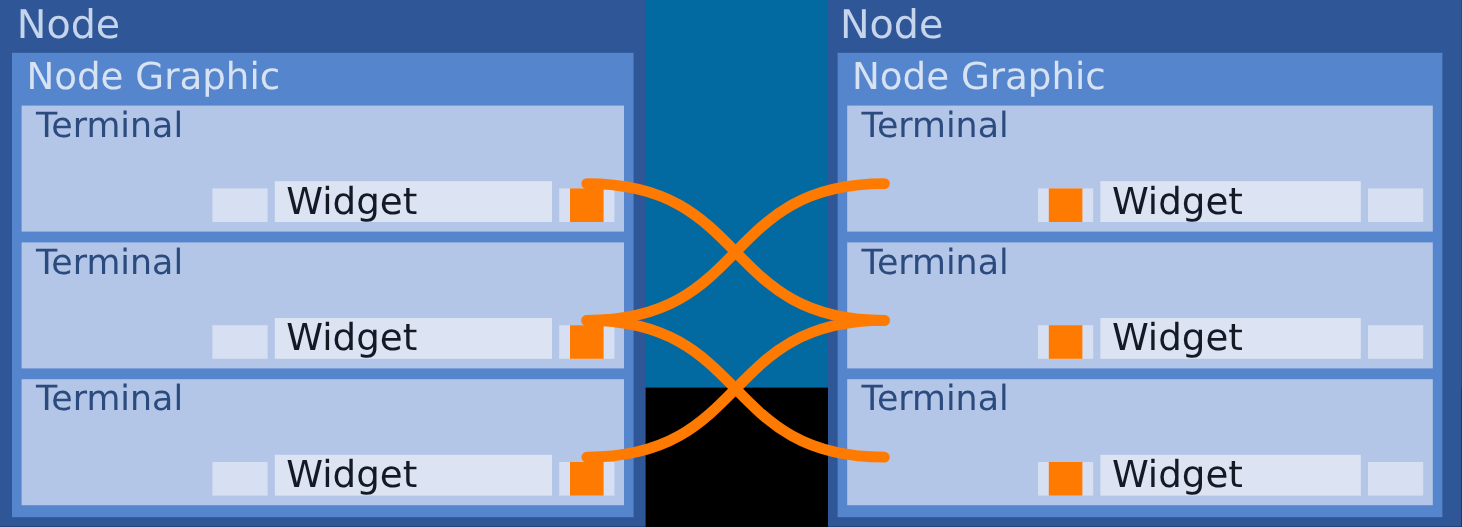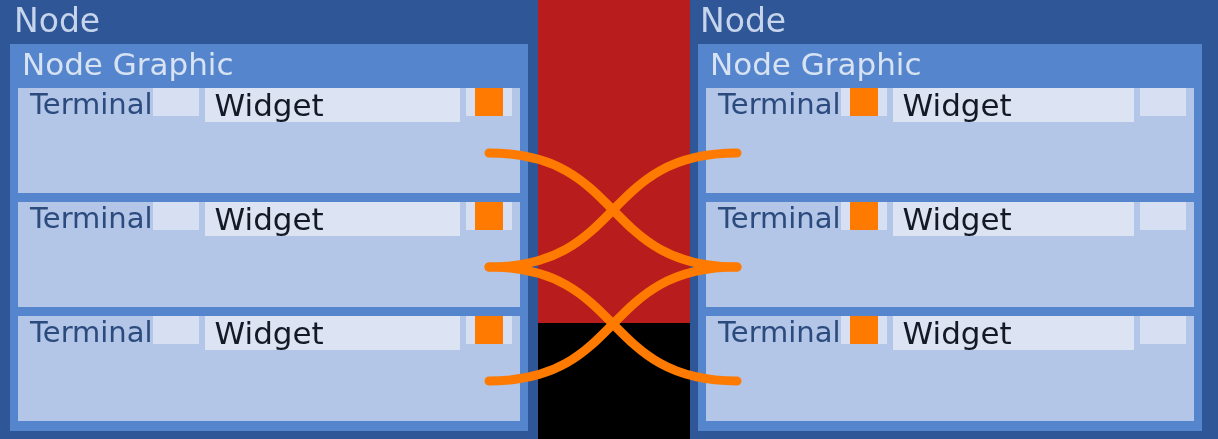--- a/index.html
+++ b/index.html
@@ -1,19 +1,19 @@
 <!DOCTYPE html>
 <html><head>
 <meta charset="utf-8">
 <title>Node Terminal Widget Diagram</title>
 <style>
   html,body{margin:0;padding:0;background:#000;}
   body{width:1218px;height:439px;overflow:hidden;
        font-family:"DejaVu Sans","Liberation Sans",sans-serif;}
-  #stage{position:relative;width:1218px;height:323px;background:#b91c1c;}
+  #stage{position:relative;width:1218px;height:323px;background:#0369a1;}
 
   
   .node{position:absolute;top:0;height:439px;background:#2f5697;box-sizing:border-box;}
   .node.left{left:0;width:538px;}
   .node.right{left:690px;width:528px;}
 
   .node-title{position:absolute;left:14px;top:2px;font-size:33px;line-height:38px;
               color:#c6d4ec;white-space:nowrap;}
   .node.right .node-title{left:10px;}
 
@@ -27,21 +27,21 @@
 
   
   .terminals{position:absolute;left:8px;right:8px;top:44px;bottom:10px;
              display:flex;flex-direction:column;gap:9px;}
   .terminal{flex:1 1 0;background:#b3c6e7;box-sizing:border-box;
             display:flex;padding:0 8px 8px 8px;position:relative;}
   .terminal-title{font-size:29px;line-height:33px;color:#2b4a7d;white-space:nowrap;
                   padding-left:4px;}
 
   
-  .widget-row{flex:1 1 auto;display:flex;align-items:flex-start;gap:6px;min-height:0;}
+  .widget-row{flex:1 1 auto;display:flex;align-items:flex-end;gap:6px;min-height:0;margin-left:24px;}
   .slot{width:46px;flex:0 0 46px;background:#d7e0f2;position:relative;
         display:flex;align-items:center;justify-content:center;}
   .widget-body{flex:1 1 auto;background:#dce4f4;display:flex;align-items:center;
                padding-left:10px;min-width:0;}
   .widget-label{font-size:31px;line-height:34px;color:#131a26;white-space:nowrap;}
 
   .port{width:28px;height:28px;background:#ff7a00;}
   .port.empty{background:transparent;}
 
   

